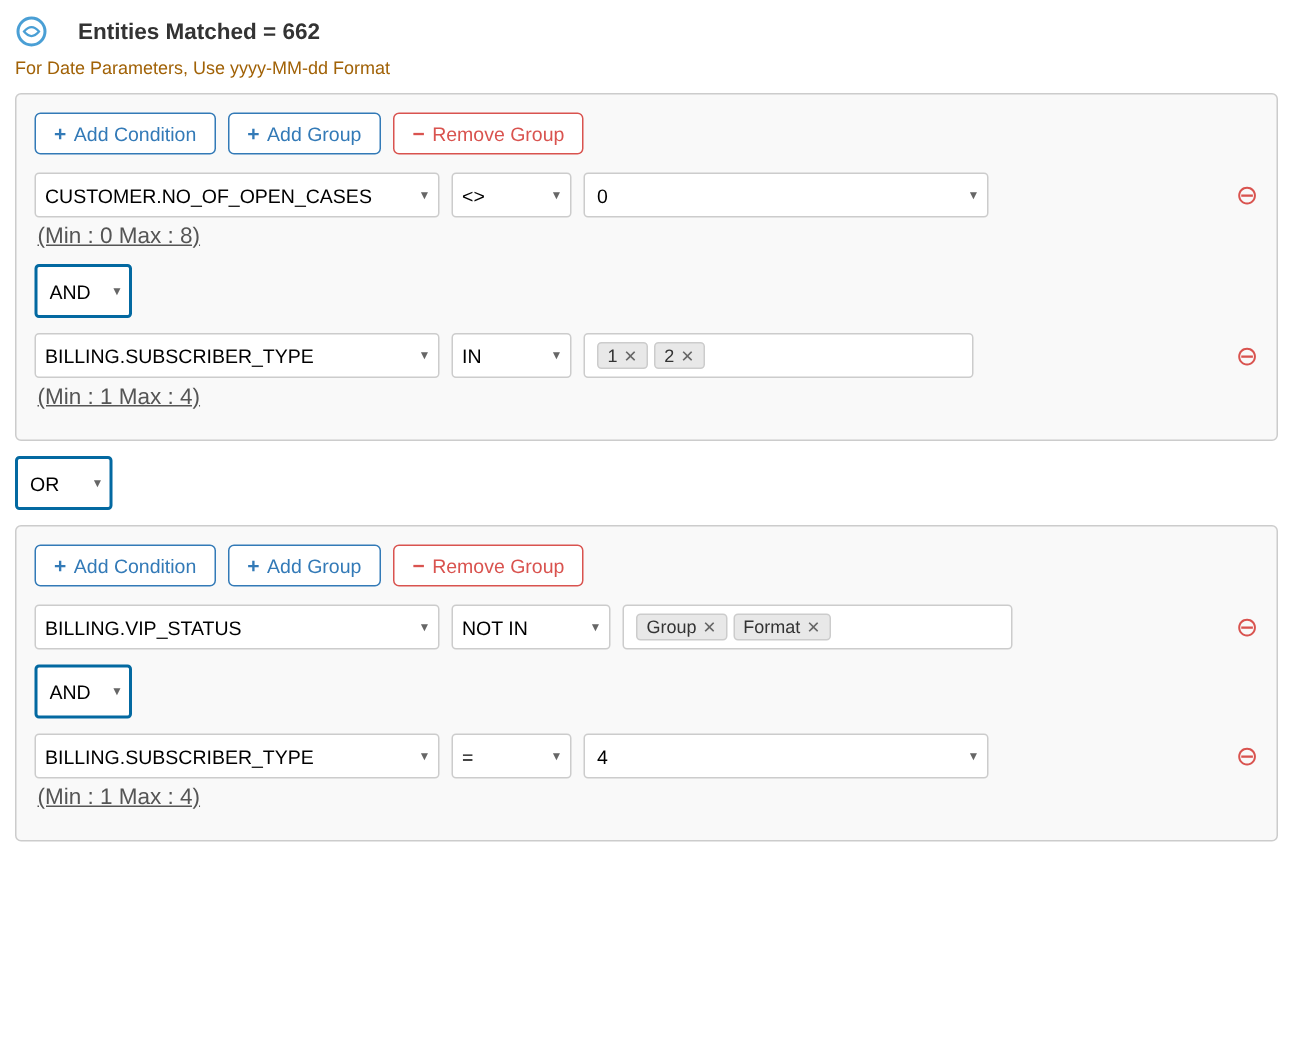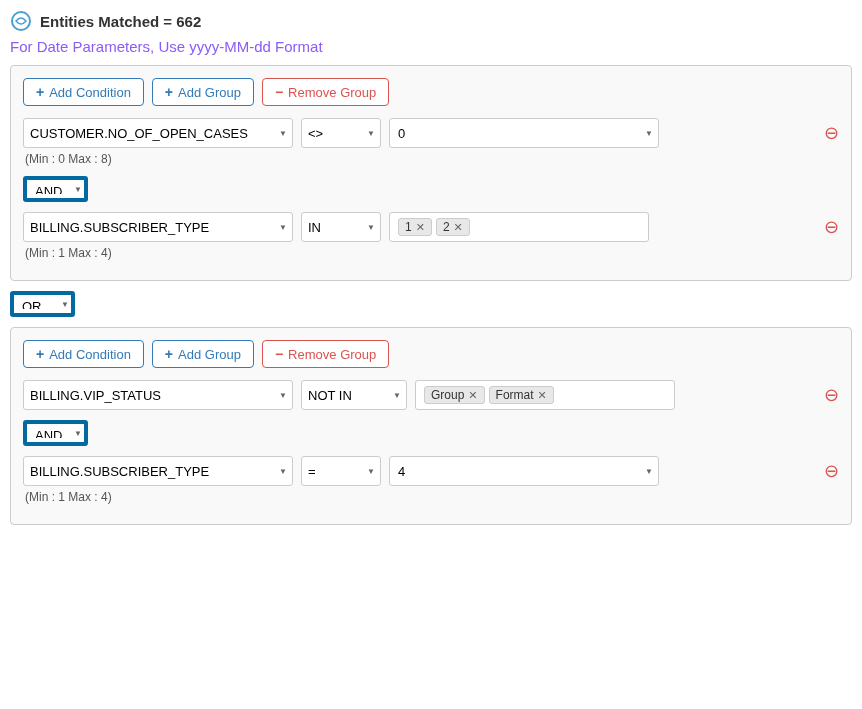--- a/index.html
+++ b/index.html
@@ -9,35 +9,35 @@
       background: #fff;
       color: #333;
       padding: 10px;
       width: 862px;
       min-height: 709px;
     }
 
     .header-row {
       display: flex;
       align-items: center;
-      gap: 8px;
+      gap: 20px;
       margin-bottom: 6px;
     }
     .header-icon {
       width: 22px;
       height: 22px;
     }
     .header-title {
       font-size: 15px;
       font-weight: bold;
       color: #333;
     }
     .date-hint {
-      font-size: 15px;
-      color: #8b5cf6;
+      font-size: 12px;
+      color: #a16207;
       margin-bottom: 10px;
     }
 
     .outer-group {
       border: 1px solid #ccc;
       border-radius: 4px;
       padding: 12px;
       background: #f9f9f9;
       margin-bottom: 10px;
     }
@@ -148,50 +148,51 @@
       align-items: center;
       gap: 4px;
     }
     .tag-remove {
       cursor: pointer;
       color: #666;
       font-size: 11px;
     }
 
     .hint-text {
-      font-size: 12px;
+      font-size: 15px;
       color: #555;
       margin-top: 2px;
       margin-bottom: 8px;
       padding-left: 2px;
+      text-decoration: underline;
     }
 
     .remove-btn {
       background: none;
       border: none;
       cursor: pointer;
       color: #d9534f;
       font-size: 18px;
       line-height: 1;
       margin-left: auto;
       flex-shrink: 0;
     }
 
     .connector-row {
       display: flex;
       align-items: center;
       margin: 10px 0;
     }
     .connector-select {
-      border: 4px solid #0369a1;
+      border: 2px solid #0369a1;
       border-radius: 3px;
       background: #fff;
       padding: 4px 20px 4px 8px;
       font-size: 13px;
-      height: 26px;
+      height: 36px;
       appearance: none;
       -webkit-appearance: none;
       cursor: pointer;
       min-width: 65px;
     }
 
     .value-select-wrapper {
       position: relative;
       display: inline-flex;
       align-items: center;

